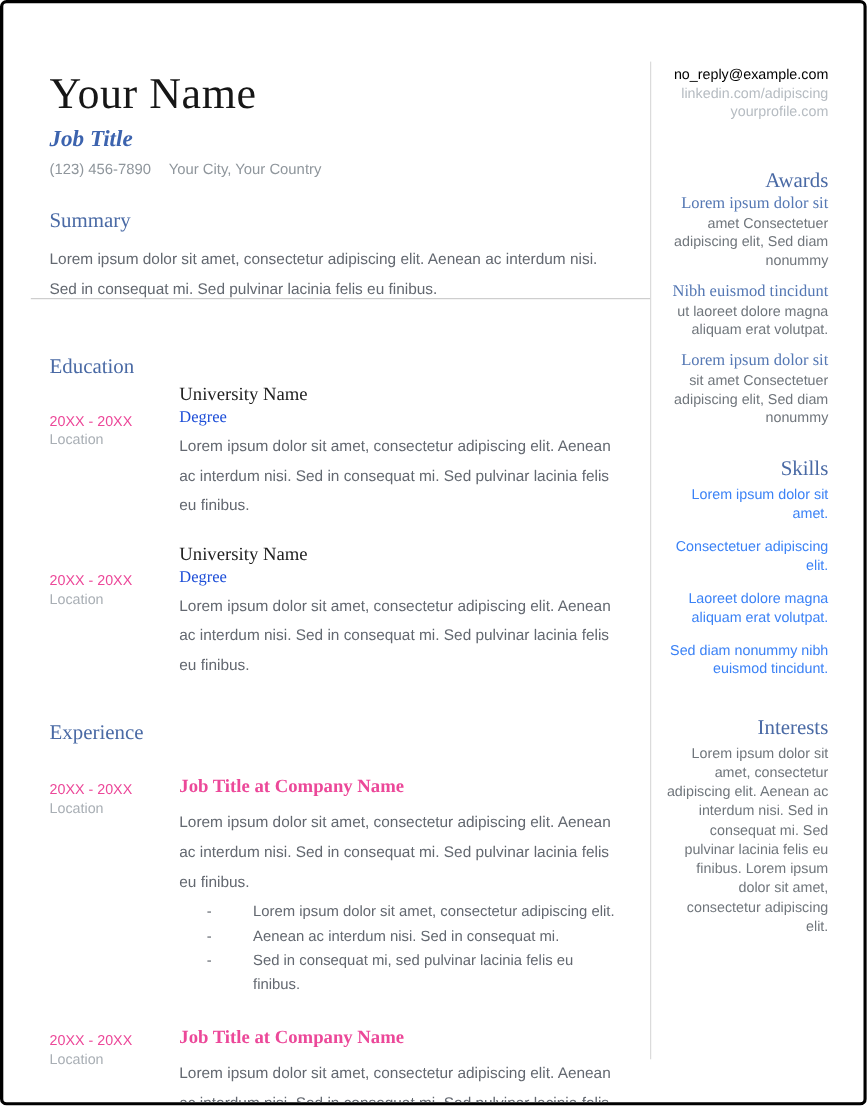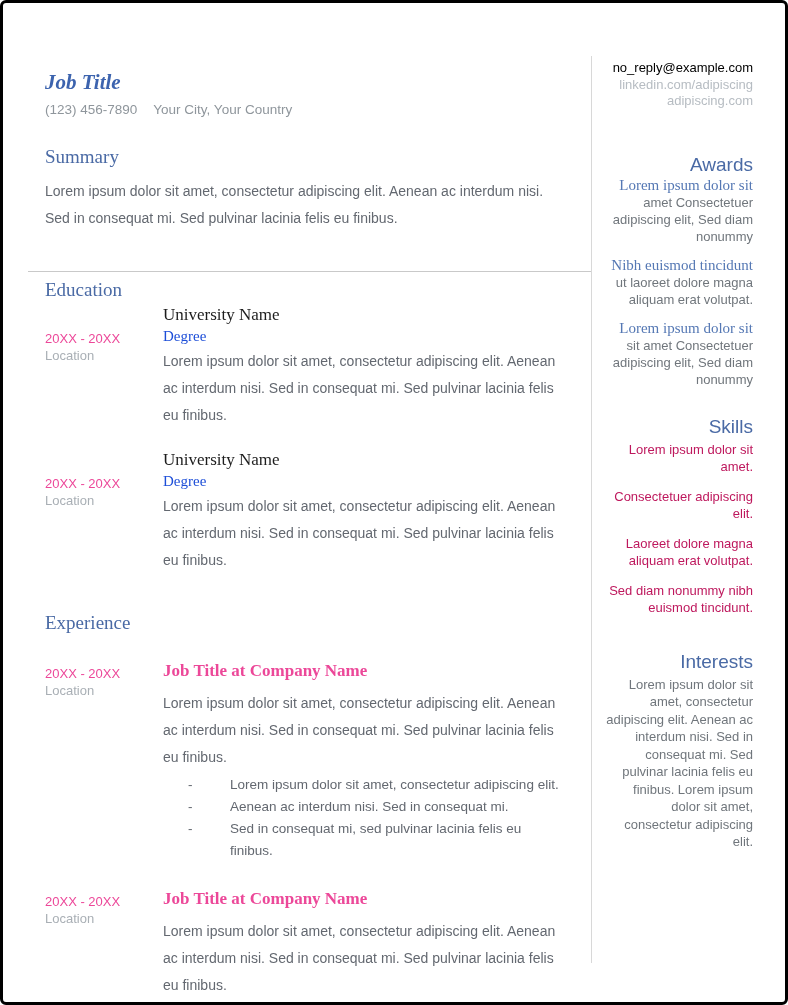--- a/index.html
+++ b/index.html
@@ -90,43 +90,44 @@
   .bullet-dash { width: 42px; flex-shrink: 0; }
 
   
   .sidebar {
     position: absolute; left: 600px; top: 57px; width: 150px;
     text-align: right;
   }
   .contact-email { font-size: 13px; color: #000000; line-height: 16.5px; }
   .contact-line { font-size: 13px; color: #b6bcc2; line-height: 16.5px; }
   .side-title {
-    font-family: Liberation Sans, sans-serif;
+    font-family: Liberation Serif, serif;
     font-size: 19px; font-weight: 400; color: #4a6aa5;
   }
   .awards-title { margin-top: 44px; }
   .award-item { margin-bottom: 11px; }
   .award-name {
     font-family: "Liberation Serif", "DejaVu Serif", serif;
     font-size: 15px; color: #5578b4; line-height: 18px;
   }
   .award-desc { font-size: 13px; color: #70767c; line-height: 17px; }
   .skills-title { margin-top: 28px; margin-bottom: 3px; }
-  .skill-item { font-size: 13px; color: #be185d; line-height: 17px; margin-bottom: 13px; }
+  .skill-item { font-size: 13px; color: #3b82f6; line-height: 17px; margin-bottom: 13px; }
   .interests-title { margin-top: 35px; margin-bottom: 3px; }
   .interests-body { font-size: 13px; color: #70767c; line-height: 17.5px; }
 </style>
 </head>
 <body>
 
 <div class="page">
   <div class="v-divider"></div>
   <div class="h-divider"></div>
 
   <div class="main">
+    <div class="name">Your Name</div>
     <div class="job-title">Job Title</div>
     <div class="contact-row">
       <span>(123) 456-7890</span>
       <span>Your City, Your Country</span>
     </div>
 
     <div class="section-title summary-title">Summary</div>
     <div class="summary-body">Lorem ipsum dolor sit amet, consectetur adipiscing elit. Aenean ac interdum nisi. Sed in consequat mi. Sed pulvinar lacinia felis eu finibus.</div>
 
     <div class="section-title education-title">Education</div>
@@ -191,21 +192,21 @@
         <div class="role-name">Job Title at Company Name</div>
         <div class="entry-desc">Lorem ipsum dolor sit amet, consectetur adipiscing elit. Aenean ac interdum nisi. Sed in consequat mi. Sed pulvinar lacinia felis eu finibus.</div>
 
       </div>
     </div>
   </div>
 
   <div class="sidebar">
     <div class="contact-email">no_reply@example.com</div>
     <div class="contact-line">linkedin.com/adipiscing</div>
-    <div class="contact-line">adipiscing.com</div>
+    <div class="contact-line">yourprofile.com</div>
 
     <div class="side-title awards-title">Awards</div>
     <div class="award-item">
       <div class="award-name">Lorem ipsum dolor sit</div>
       <div class="award-desc">amet Consectetuer adipiscing elit, Sed diam nonummy</div>
     </div>
     <div class="award-item">
       <div class="award-name">Nibh euismod tincidunt</div>
       <div class="award-desc">ut laoreet dolore magna aliquam erat volutpat.</div>
     </div>

